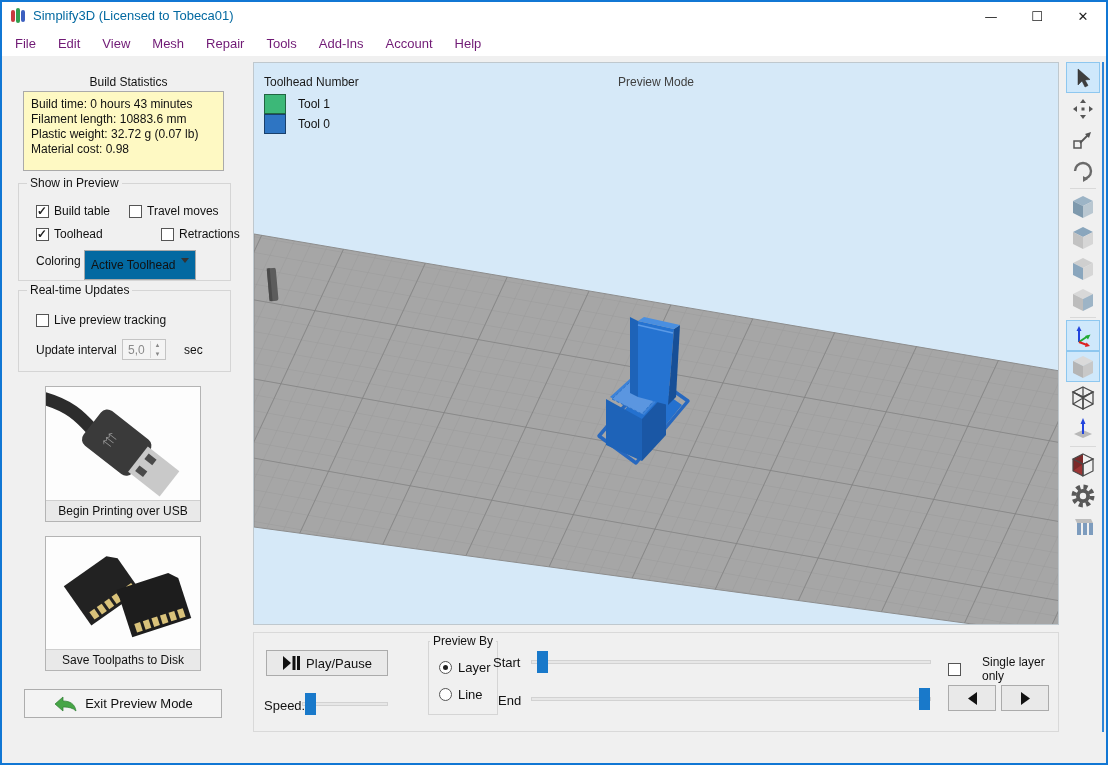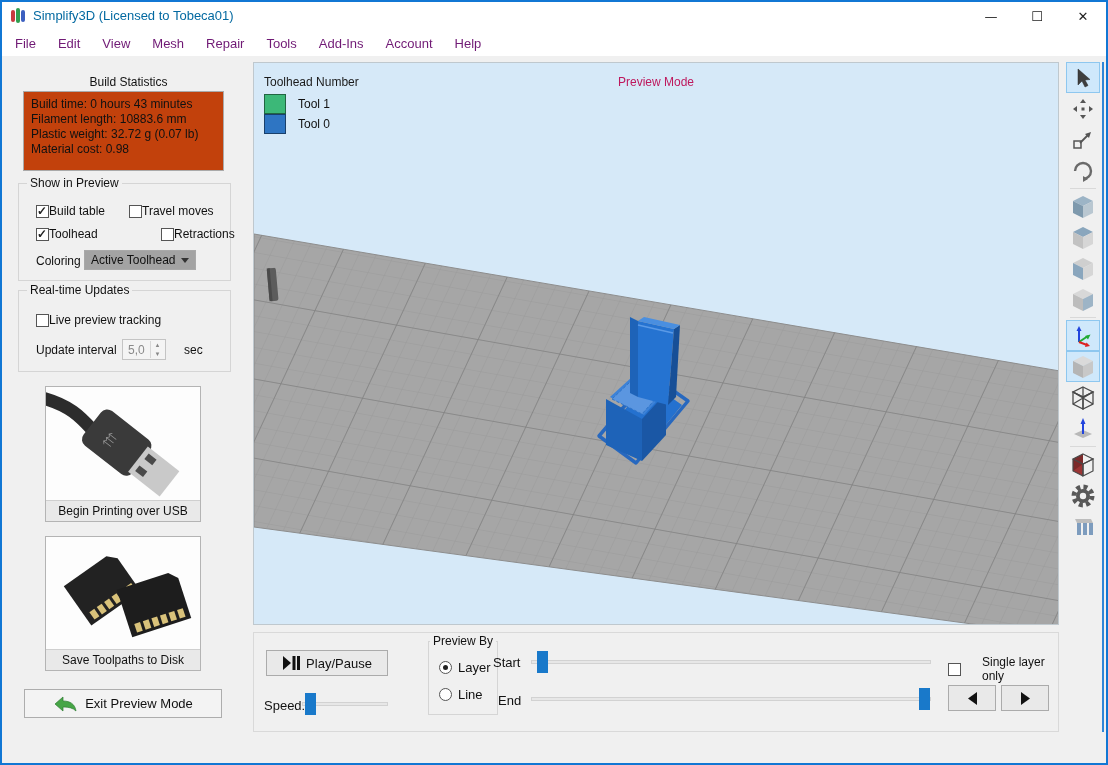--- a/index.html
+++ b/index.html
@@ -14,45 +14,45 @@
   .win-btns { position:absolute; right:2px; top:2px; display:flex; }
   .win-btn { width:46px; height:29px; display:flex; align-items:center; justify-content:center; font-size:13px; color:#222; font-family:"DejaVu Sans", sans-serif; }
 
   
   .menubar { position:absolute; left:0; top:31px; width:100%; height:25px; background:#ffffff; display:flex; align-items:center; padding-left:4px; }
   .menu-item { padding:4px 11px; font-size:13px; color:#701a75; }
 
   
   .left-panel { position:absolute; left:8px; top:62px; width:241px; height:670px; }
   .stats-title { position:absolute; left:0; top:13px; width:100%; text-align:center; }
-  .stats-box { position:absolute; left:15px; top:29px; width:201px; height:80px; background:#c2410c; border:1px solid #aaa; padding:5px 7px; line-height:15px; }
+  .stats-box { position:absolute; left:15px; top:29px; width:201px; height:80px; background:#fef9c3; border:1px solid #aaa; padding:5px 7px; line-height:15px; }
   .groupbox { position:absolute; border:1px solid #d5d5d5; background:#f0f0f0; }
   .groupbox > .legend { position:absolute; top:-8px; left:8px; background:#f0f0f0; padding:0 3px; }
   .gb-show { left:10px; top:121px; width:213px; height:98px; }
   .gb-rt { left:10px; top:228px; width:213px; height:82px; }
-  .chk-row { position:absolute; display:flex; align-items:center; }
+  .chk-row { position:absolute; display:flex; align-items:center; gap:5px; }
   .checkbox { width:13px; height:13px; background:#fff; border:1px solid #555; position:relative; flex:0 0 auto; }
   .checkbox.checked::after { content:"✓"; position:absolute; left:0px; top:-2px; font-size:12px; font-weight:bold; color:#222; }
-  .combo { position:absolute; width:112px; height:20px; background:#a3a3a3; border:1px solid #a9a9a9; display:flex; align-items:center; padding:0 6px; }
+  .combo { position:absolute; width:112px; height:30px; background:#0369a1; border:1px solid #a9a9a9; display:flex; align-items:center; padding:0 6px; }
   .combo .arrow { position:absolute; right:6px; top:7px; width:0; height:0; border-left:4px solid transparent; border-right:4px solid transparent; border-top:5px solid #333; }
   .spinbox { position:absolute; width:44px; height:21px; background:#f4f4f4; border:1px solid #c4c4c4; color:#8a8a8a; display:flex; align-items:center; padding-left:5px; }
   .spin-arrows { position:absolute; right:1px; top:1px; width:14px; height:17px; display:flex; flex-direction:column; border-left:1px solid #d6d6d6; }
   .spin-arrows span { flex:1; font-size:6px; color:#888; text-align:center; line-height:9px; }
   .img-button { position:absolute; left:37px; width:156px; border:1px solid #b4b4b4; background:#fff; }
   .img-button .photo { width:100%; background:#fdfdfd; display:block; }
   .img-button .img-label { height:21px; background:#e9e9e9; border-top:1px solid #cfcfcf; display:flex; align-items:center; justify-content:center; }
   .exit-btn { position:absolute; left:16px; top:627px; width:198px; height:29px; background:#f3f3f3; border:1px solid #adadad; display:flex; align-items:center; justify-content:center; gap:8px; }
 
   
   .viewport { position:absolute; left:253px; top:62px; width:806px; height:563px; background:#d6e9f8; border:1px solid #bfc8ce; overflow:hidden; }
   .legend-title { position:absolute; left:10px; top:12px; color:#1a1a1a; }
   .legend-row { position:absolute; left:10px; display:flex; align-items:center; }
   .swatch { width:22px; height:20px; border:1px solid rgba(0,0,0,0.45); }
   .legend-label { margin-left:12px; }
-  .mode-label { position:absolute; top:12px; left:50%; transform:translateX(-50%); color:#be185d; }
+  .mode-label { position:absolute; top:12px; left:50%; transform:translateX(-50%); color:#404040; }
 
   
   .right-toolbar { position:absolute; left:1064px; top:62px; width:38px; height:670px; display:flex; flex-direction:column; align-items:center; }
   .tool-btn { width:34px; height:31px; display:flex; align-items:center; justify-content:center; margin:0; border:1px solid transparent; }
   .tool-btn.selected { background:#cfe8fb; border:1px solid #8ec7ef; }
   .tool-sep { width:26px; height:1px; background:#d9d9d9; margin:2px 0; }
   .accent-line { position:absolute; left:1102px; top:62px; width:2px; height:670px; background:#2f86d8; }
 
   
   .bottom-panel { position:absolute; left:253px; top:632px; width:806px; height:100px; background:#f0f0f0; border:1px solid #d9d9d9; }

